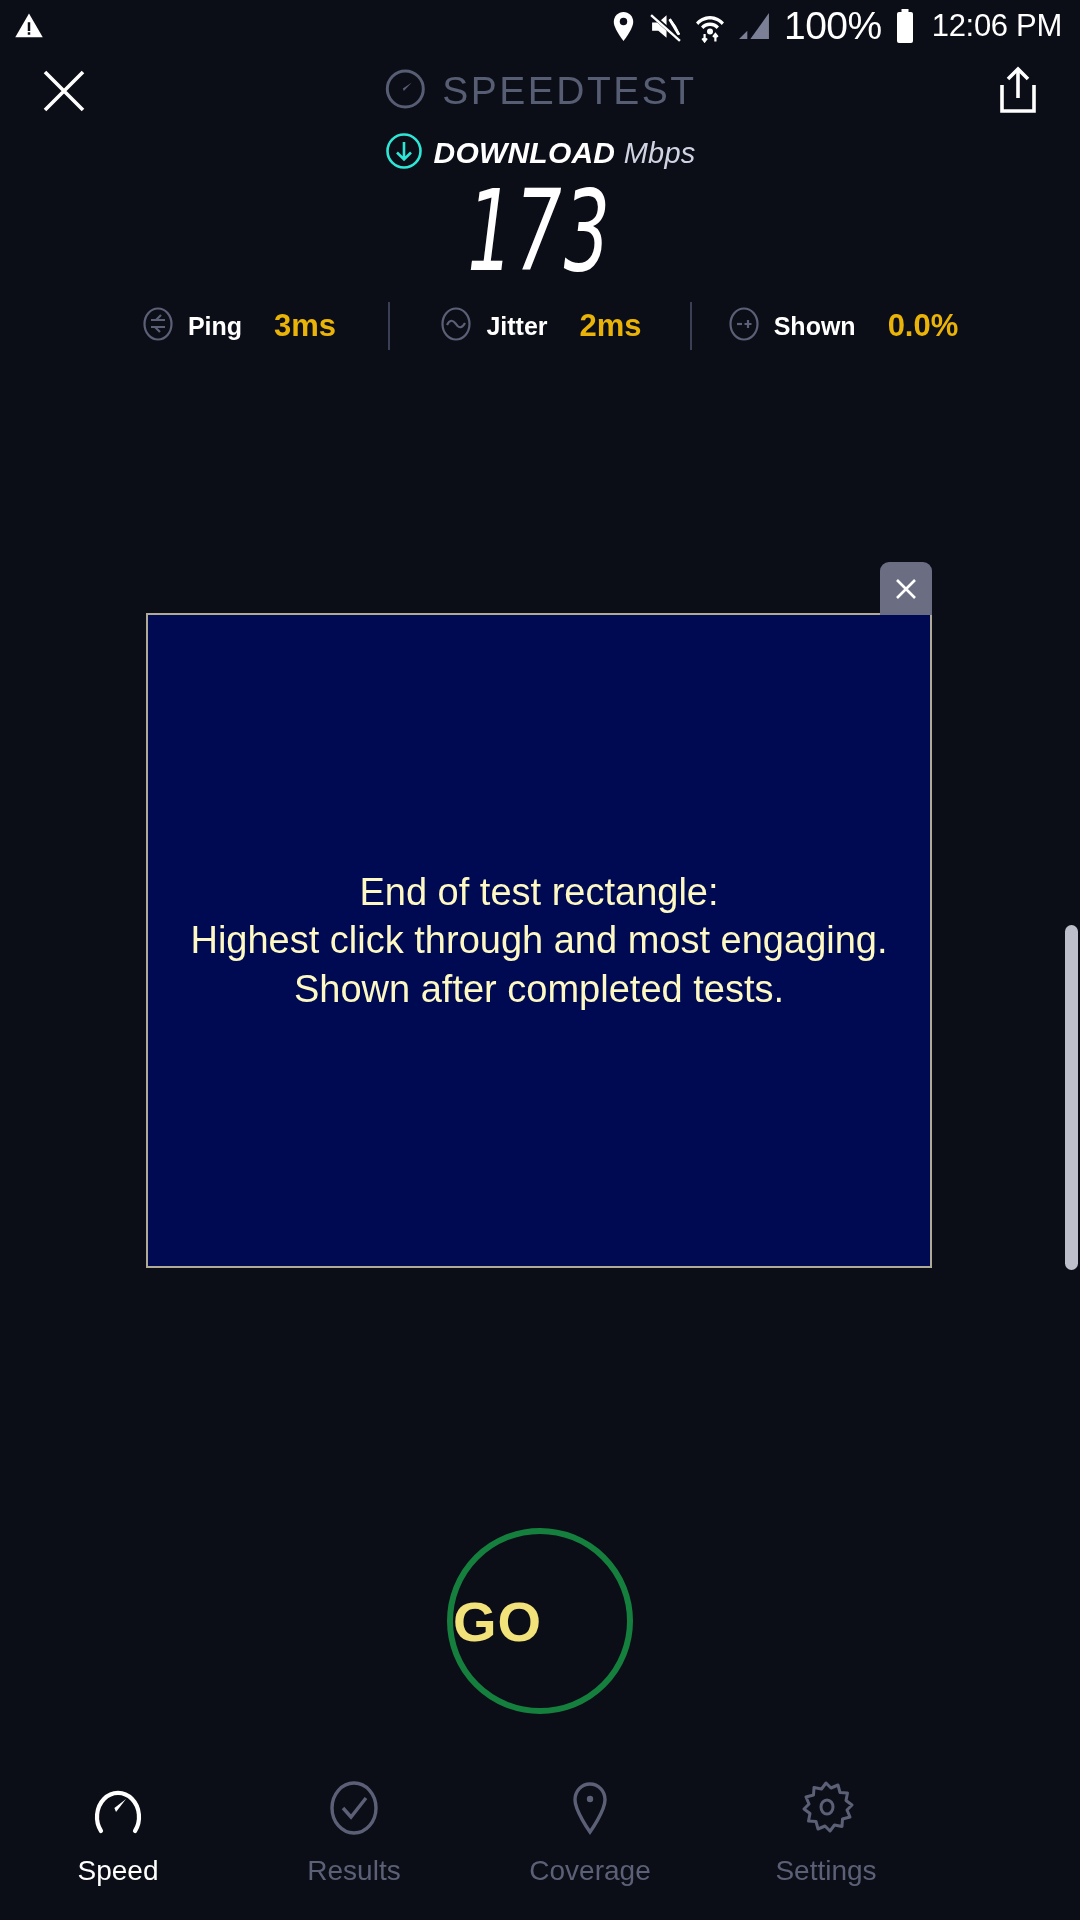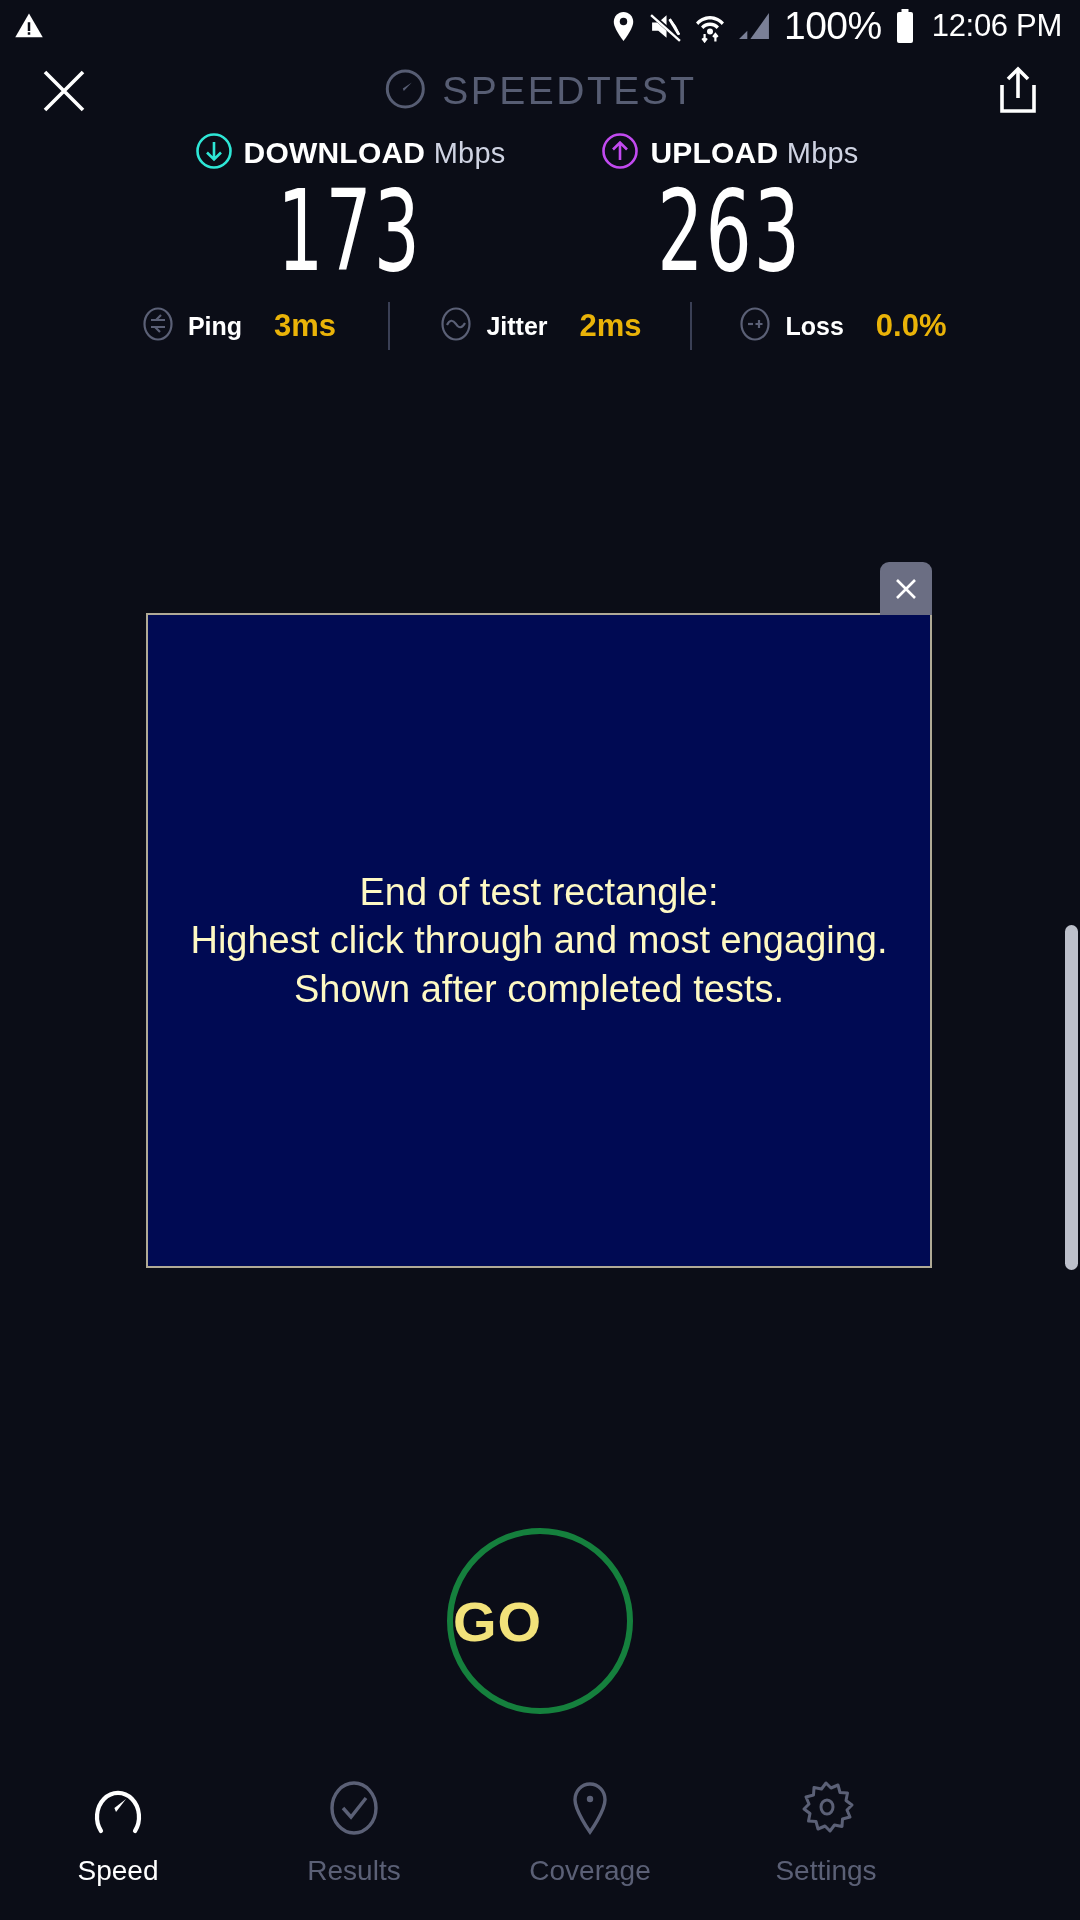--- a/index.html
+++ b/index.html
@@ -63,21 +63,21 @@
 
   
   .results {
     position:absolute; top:132px; left:0; width:1080px;
   }
   .metric-row {
     display:flex; justify-content:center;
   }
   .metric {
     width:380px;
-    display:flex; flex-direction:column; align-items:center;
+    display:flex; flex-direction:column; align-items:center;font-style:italic;
   }
   .metric-head {
     display:flex; align-items:center; gap:11px;
     height:42px;
   }
   .metric-label {
     font-size:30px; font-weight:700; color:#ffffff; letter-spacing:0.2px;
   }
   .metric-label .unit { font-weight:400; color:#cfd3e2; font-size:29px; }
   .metric-value {
@@ -259,35 +259,20 @@
             </svg>
           </span>
           <span class="metric-label">
             <span>DOWNLOAD</span>
             <span class="unit">Mbps</span>
           </span>
         </div>
         <div class="metric-value">173</div>
       </div>
 
-      <div class="metric">
-        <div class="metric-head">
-          <span>
-            <svg width="38" height="38" viewBox="0 0 38 38">
-              <circle cx="19" cy="19" r="16.5" fill="none" stroke="#c24af0" stroke-width="2.6"></circle>
-              <path d="M19 28 L19 11 M12 17.5 L19 10.5 L26 17.5" stroke="#c24af0" stroke-width="2.6" fill="none"></path>
-            </svg>
-          </span>
-          <span class="metric-label">
-            <span>UPLOAD</span>
-            <span class="unit">Mbps</span>
-          </span>
-        </div>
-        <div class="metric-value">263</div>
-      </div>
 
     </div>
   </div>
 
   <div class="pjl">
 
     <div class="pjl-item">
       <span>
         <svg width="36" height="36" viewBox="0 0 36 36">
           <ellipse cx="18" cy="18" rx="13.5" ry="15.5" fill="none" stroke="#5b6076" stroke-width="2.2"></ellipse>
@@ -315,21 +300,21 @@
     <div class="pjl-sep"></div>
 
     <div class="pjl-item">
       <span>
         <svg width="36" height="36" viewBox="0 0 36 36">
           <ellipse cx="18" cy="18" rx="13.5" ry="15.5" fill="none" stroke="#5b6076" stroke-width="2.2"></ellipse>
           <path d="M11 18 L16 18" stroke="#5b6076" stroke-width="2.2"></path>
           <path d="M22 14 L22 22 M18.5 18 L25.5 18" stroke="#5b6076" stroke-width="2.2"></path>
         </svg>
       </span>
-      <span class="pjl-name">Loss</span>
+      <span class="pjl-name">Shown</span>
       <span class="pjl-val">0.0%</span>
     </div>
 
   </div>
 
   <div class="ad-wrap">
     <div class="ad-close">
       <svg width="30" height="30" viewBox="0 0 30 30">
         <path d="M6 6 L24 24 M24 6 L6 24" stroke="#ffffff" stroke-width="2.6" fill="none"></path>
       </svg>

